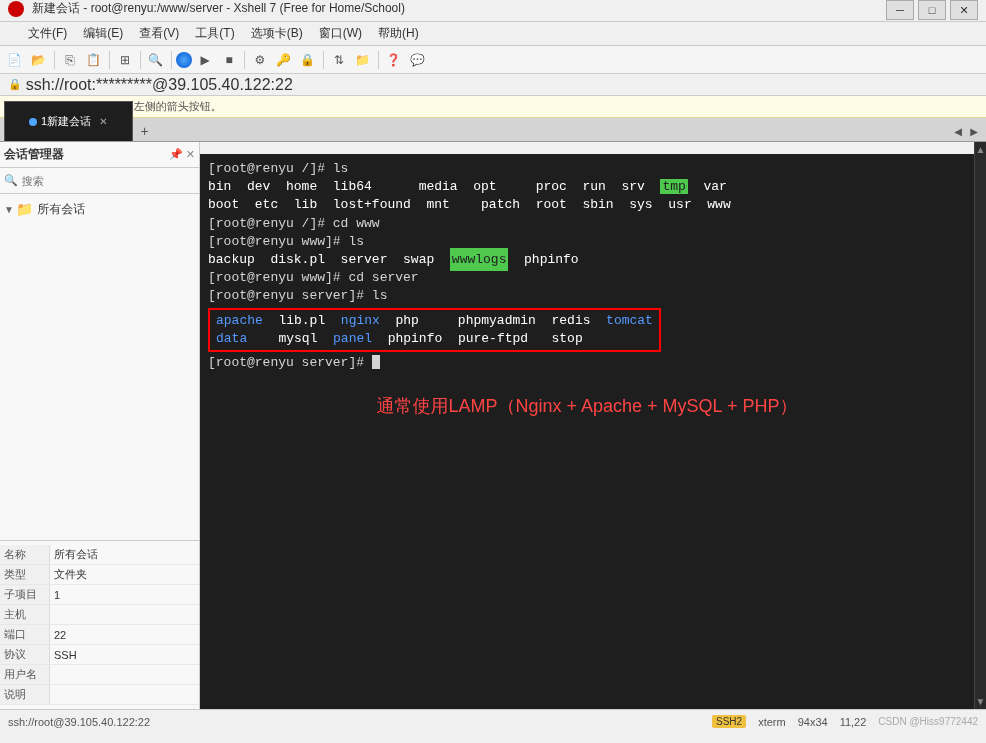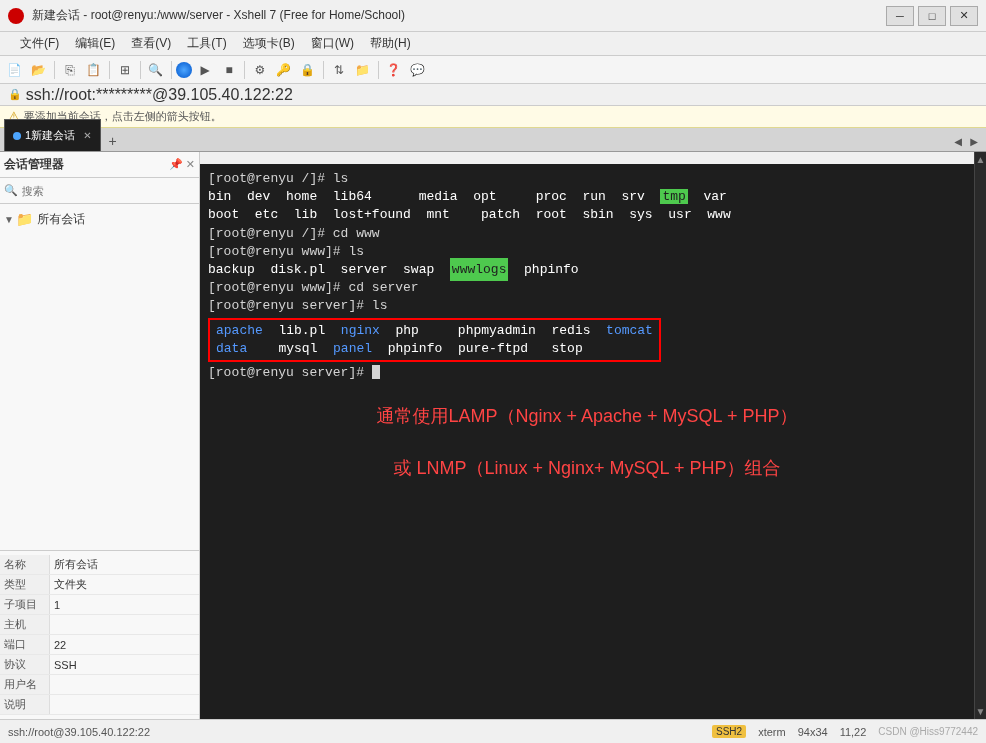--- a/index.html
+++ b/index.html
@@ -1,23 +1,23 @@
 <!DOCTYPE html>
 <html><head>
   <meta charset="utf-8">
   <style>
     * { margin: 0; padding: 0; box-sizing: border-box; }
     body { font-family: 'Segoe UI', sans-serif; font-size: 12px; background: #f0f0f0; width: 986px; height: 743px; overflow: hidden; }
 
     
     .title-bar {
       background: #f0f0f0;
-      height: 32px;
-      display: flex;
-      align-items: center;
+      height: 22px;
+      display: flex;
+      align-items: flex-start;
       padding: 0 8px;
       border-bottom: 1px solid #ccc;
       justify-content: space-between;
     }
     .title-bar-left {
       display: flex;
       align-items: center;
       gap: 8px;
     }
     .title-bar-icon {
@@ -48,21 +48,21 @@
       color: #333;
     }
 
     
     .menu-bar {
       background: #f0f0f0;
       height: 24px;
       display: flex;
       align-items: center;
       border-bottom: 1px solid #ccc;
-      padding: 0 12px;
+      padding: 0 20px;
     }
     .menu-item {
       padding: 2px 8px;
       font-size: 12px;
       cursor: pointer;
       color: #333;
     }
 
     
     .toolbar {
@@ -122,22 +122,22 @@
     
     .tab-bar {
       background: #d4d4d4;
       height: 24px;
       display: flex;
       align-items: flex-end;
       border-bottom: 1px solid #999;
       padding: 0 4px;
     }
     .tab {
-      height: 32px;
-      padding: 0 8px;
+      height: 40px;
+      padding: 0 24px;
       background: #e8e8e8;
       border: 1px solid #999;
       border-bottom: none;
       cursor: pointer;
       display: flex;
       align-items: center;
       gap: 4px;
       font-size: 11px;
       color: #333;
     }
@@ -460,21 +460,20 @@
       <div class="terminal-line"><span class="t-white">backup  disk.pl  server  swap  </span><span style="background:#4ec94e;color:#1e1e1e;padding:4px 2px;">wwwlogs</span><span class="t-white">  phpinfo</span></div>
       <div class="terminal-line"><span class="t-prompt">[root@renyu www]# cd server</span></div>
       <div class="terminal-line"><span class="t-prompt">[root@renyu server]# ls</span></div>
       
       <div style="border:2px solid red;display:inline-block;padding:2px 6px;margin:2px 0;">
         <div class="terminal-line"><span style="color:#5599ff;">apache</span><span class="t-white">  lib.pl  </span><span style="color:#5599ff;">nginx</span><span class="t-white">  php&nbsp;&nbsp;&nbsp;&nbsp;&nbsp;phpmyadmin  redis  </span><span style="color:#5599ff;">tomcat</span></div>
         <div class="terminal-line"><span style="color:#5599ff;">data</span><span class="t-white">&nbsp;&nbsp;&nbsp;&nbsp;mysql&nbsp;&nbsp;</span><span style="color:#5599ff;">panel</span><span class="t-white">  phpinfo  pure-ftpd&nbsp;&nbsp;&nbsp;stop</span></div>
       </div>
       <div class="terminal-line"><span class="t-prompt">[root@renyu server]# </span><span class="cursor-block"></span></div>
       <div class="lamp-text">通常使用LAMP（Nginx + Apache + MySQL + PHP）</div>
-      <div class="lamp-text">或 LNMP（Linux + Nginx+ MySQL + PHP）组合</div>
     </div>
   </div>
 
   <div style="width:12px;background:#2a2a2a;border-left:1px solid #444;display:flex;flex-direction:column;align-items:center;">
     <div style="color:#888;font-size:10px;margin-top:2px;">▲</div>
     <div style="flex:1;"></div>
     <div style="color:#888;font-size:10px;margin-bottom:2px;">▼</div>
   </div>
 </div>
 

